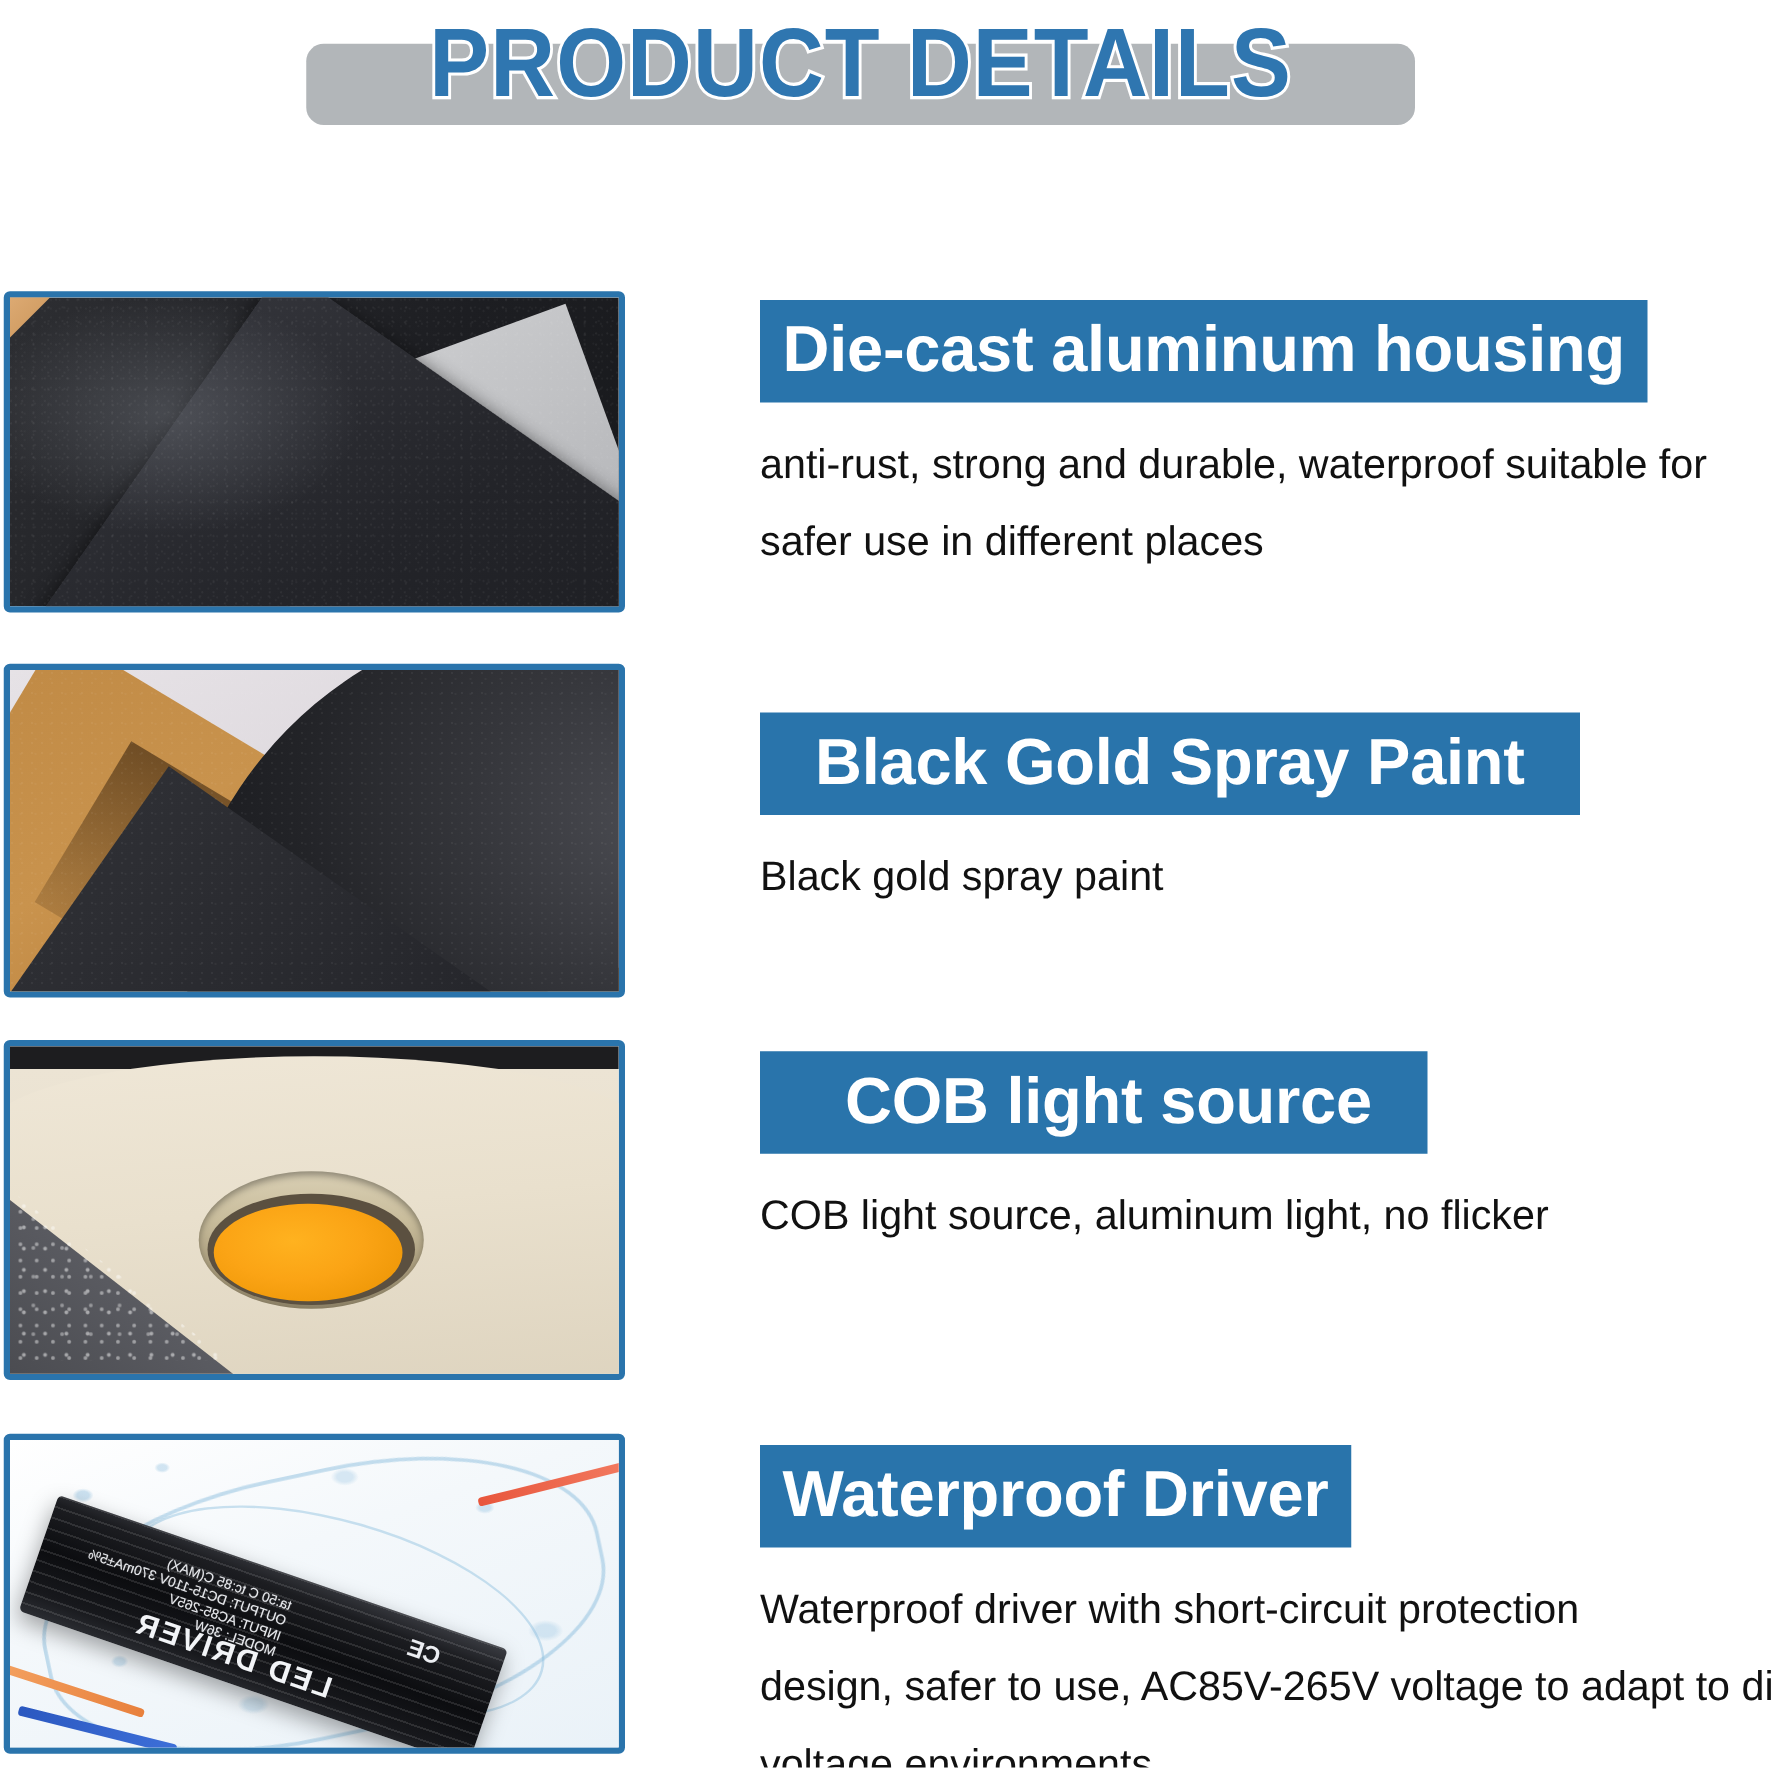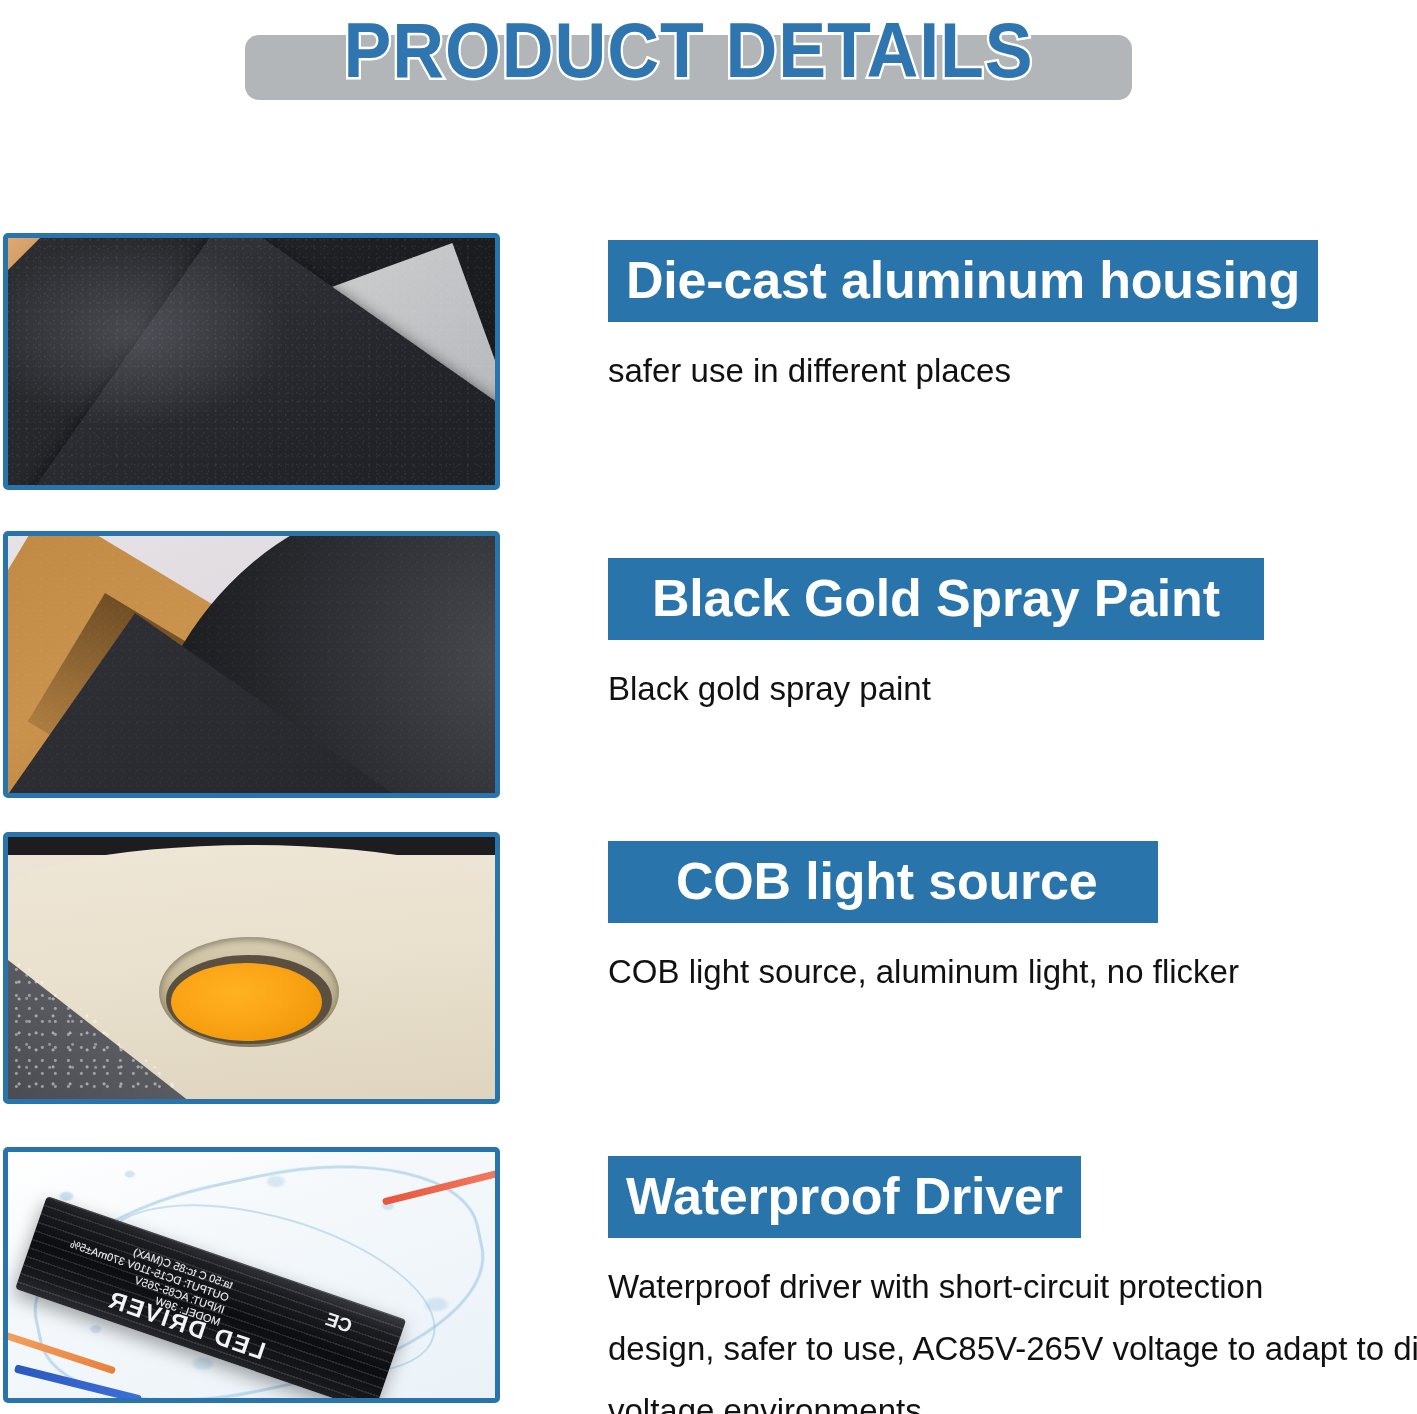--- a/index.html
+++ b/index.html
@@ -369,39 +369,40 @@
       <div class="p1-edge"></div>
       <div class="p1-sheen"></div>
       <div class="p1-tex"></div>
       <div class="p1-tan"></div>
     </div>
   </div>
 
   <div class="text-col" style="left:608px; top:240px;">
     <div class="sec-header">Die-cast aluminum housing</div>
     <div class="sec-body">
+      <div>anti-rust, strong and durable, waterproof suitable for</div>
       <div>safer use in different places</div>
     </div>
   </div>
 </div>
 
 <div class="row">
 
   <div class="photo-frame" id="photo2" style="top:531px; width:497px; height:267px;">
     <div class="photo-inner">
       <div class="p2-bg"></div>
       <div class="p2-gold"></div>
       <div class="p2-gold-shadow"></div>
       <div class="p2-black"></div>
       <div class="p2-black2"></div>
       <div class="p2-tex"></div>
     </div>
   </div>
 
-  <div class="text-col" style="left:608px; top:558px;">
+  <div class="text-col" style="left:608px; top:570px;">
     <div class="sec-header" style="padding-left:44px; padding-right:44px;">Black Gold Spray Paint</div>
     <div class="sec-body">
       <div>Black gold spray paint</div>
     </div>
   </div>
 </div>
 
 <div class="row">
 
   <div class="photo-frame" id="photo3" style="top:832px; width:497px; height:272px;">
@@ -410,21 +411,21 @@
       <div class="p3-disc"></div>
       <div class="p3-wedge"></div>
       <div class="p3-wedge-spark"></div>
       <div class="p3-recess"></div>
       <div class="p3-rim"></div>
       <div class="p3-led"></div>
     </div>
   </div>
 
   <div class="text-col" style="left:608px; top:841px;">
-    <div class="sec-header" style="padding-left:68px; padding-right:60px;">COB light source</div>
+    <div class="sec-header" style="padding-left:68px; padding-right:44px;">COB light source</div>
     <div class="sec-body">
       <div>COB light source, aluminum light, no flicker</div>
     </div>
   </div>
 </div>
 
 <div class="row">
 
   <div class="photo-frame" id="photo4" style="top:1147px; width:497px; height:256px;">
     <div class="photo-inner">

